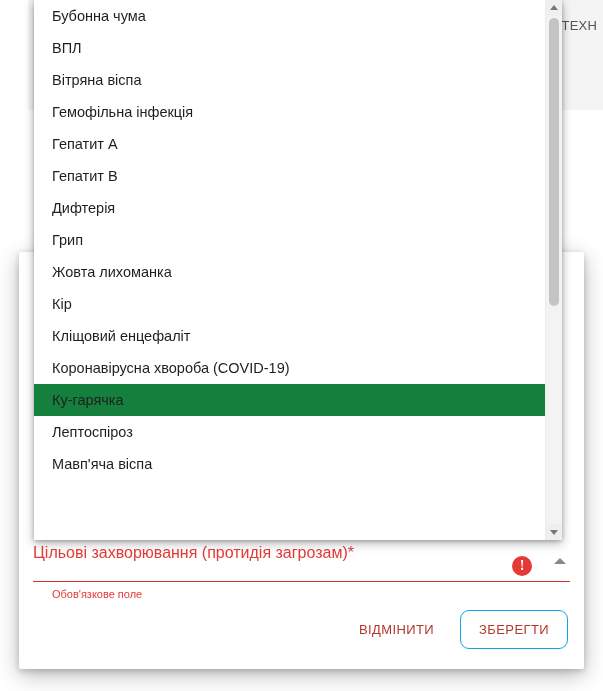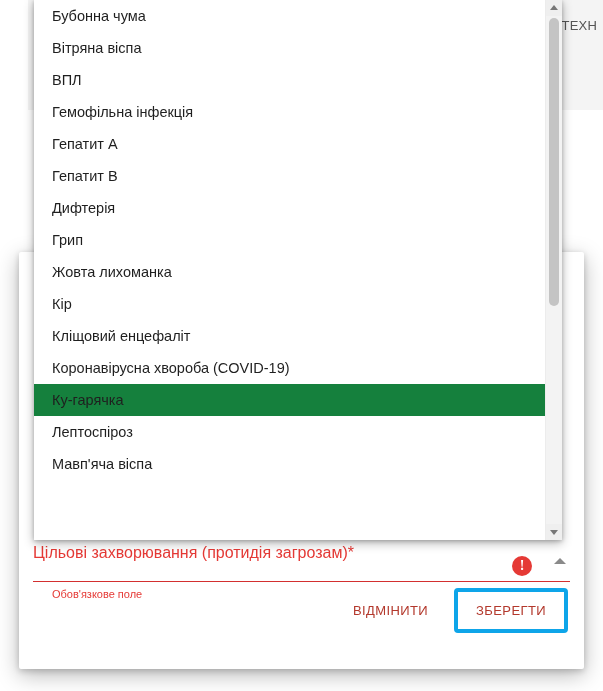--- a/index.html
+++ b/index.html
@@ -120,44 +120,44 @@
     border-left: 6px solid transparent;
     border-right: 6px solid transparent;
     border-bottom: 6px solid #8a8a8a;
     cursor: pointer;
   }
 
   
   .dlg-actions {
     position: absolute;
     right: 16px;
-    bottom: 36px;
+    bottom: 20px;
     display: flex;
     align-items: center;
     gap: 18px;
   }
   .btn-text {
     background: none;
     border: none;
     color: #b3382c;
     font-size: 13px;
     font-family: "Liberation Sans", sans-serif;
     letter-spacing: .4px;
     padding: 10px 8px;
     cursor: pointer;
   }
   .btn-outline {
     background: #fff;
-    border: 4px solid #0ea5e9;
+    border: 1px solid #0ea5e9;
     color: #b3382c;
     font-size: 13px;
     font-family: "Liberation Sans", sans-serif;
     letter-spacing: .4px;
     padding: 11px 18px;
-    border-radius: 4px;
+    border-radius: 9px;
     cursor: pointer;
   }
 
   
   .dropdown {
     position: absolute;
     left: 34px;
     top: 0;
     width: 528px;
     height: 540px;
@@ -262,22 +262,22 @@
 
   <div class="dlg-actions">
     <button class="btn-text">ВІДМІНИТИ</button>
     <button class="btn-outline">ЗБЕРЕГТИ</button>
   </div>
 </div>
 
 <div class="dropdown">
   <ul class="dd-list" id="dd-list">
       <li class="dd-item">Бубонна чума</li>
+      <li class="dd-item">ВПЛ</li>
       <li class="dd-item">Вітряна віспа</li>
-      <li class="dd-item">ВПЛ</li>
       <li class="dd-item">Гемофільна інфекція</li>
       <li class="dd-item">Гепатит A</li>
       <li class="dd-item">Гепатит B</li>
       <li class="dd-item">Дифтерія</li>
       <li class="dd-item">Грип</li>
       <li class="dd-item">Жовта лихоманка</li>
       <li class="dd-item">Кір</li>
       <li class="dd-item">Кліщовий енцефаліт</li>
       <li class="dd-item">Коронавірусна хвороба (COVID-19)</li>
       <li class="dd-item selected">Ку-гарячка</li>

